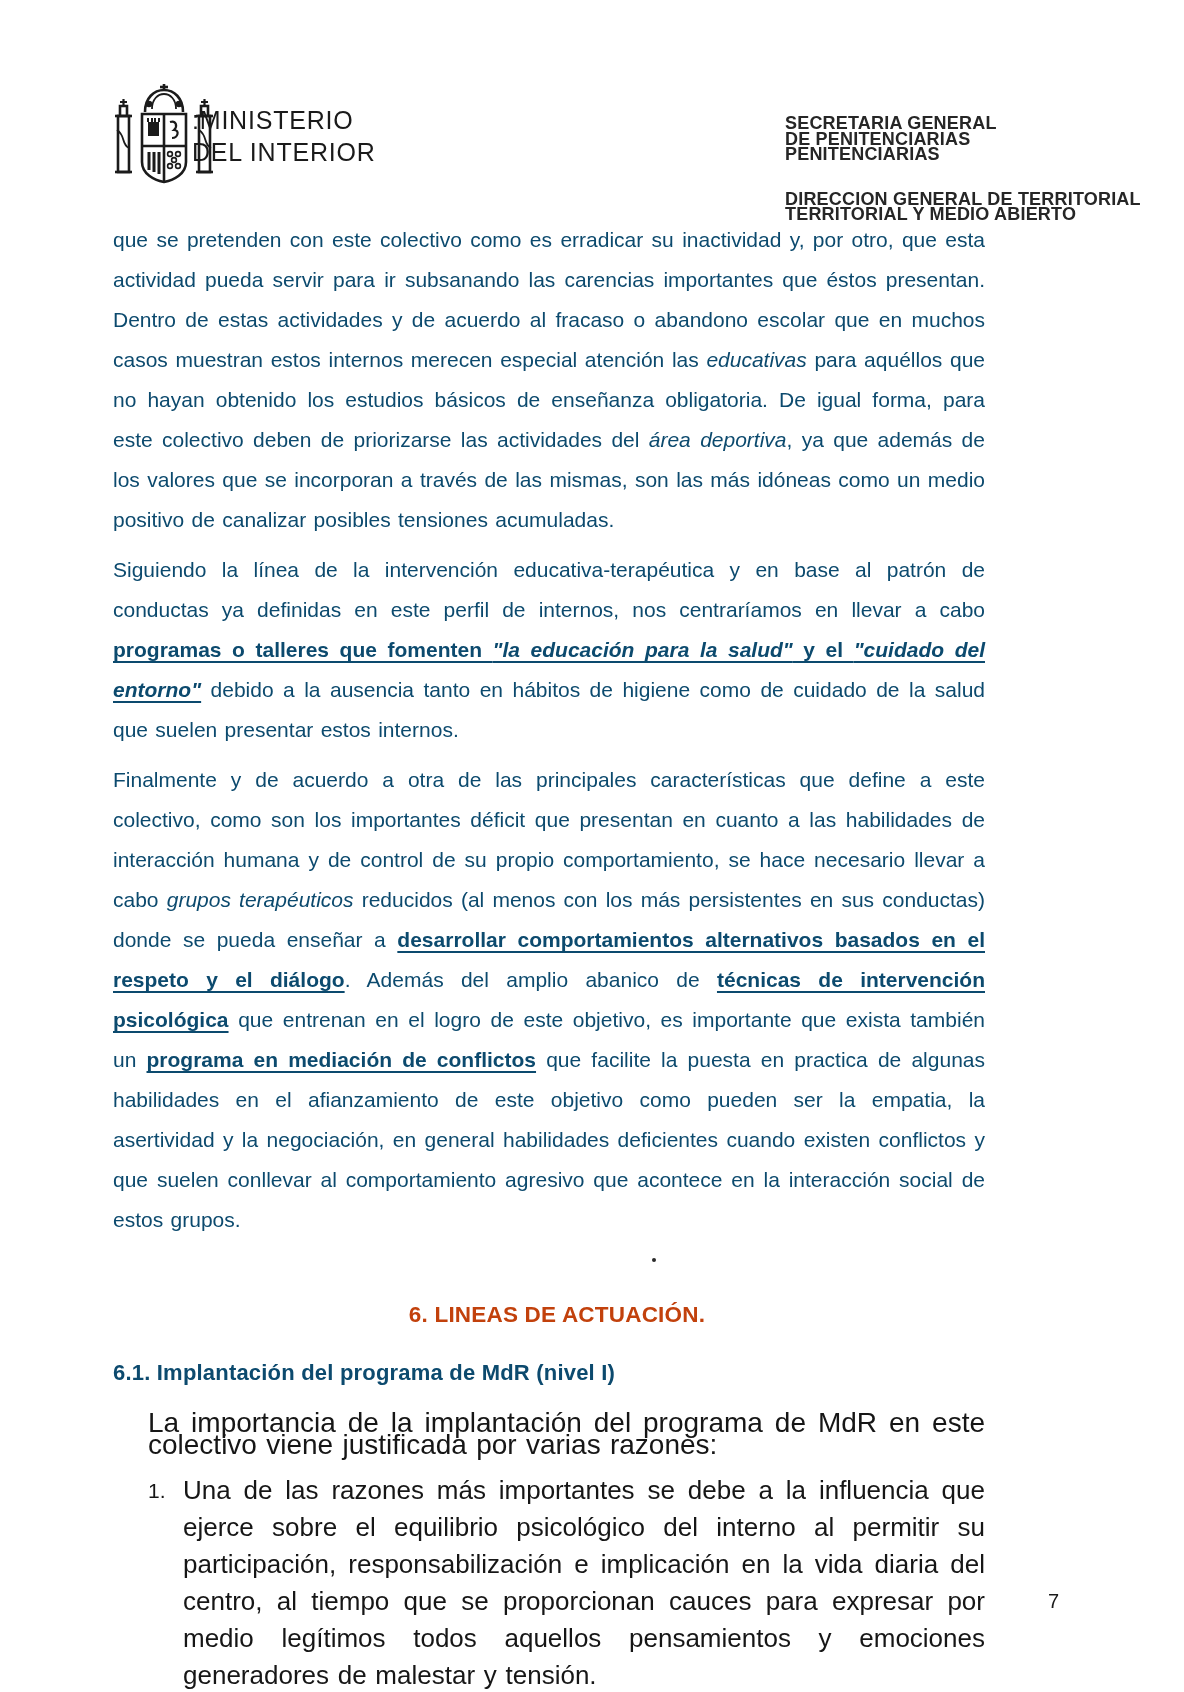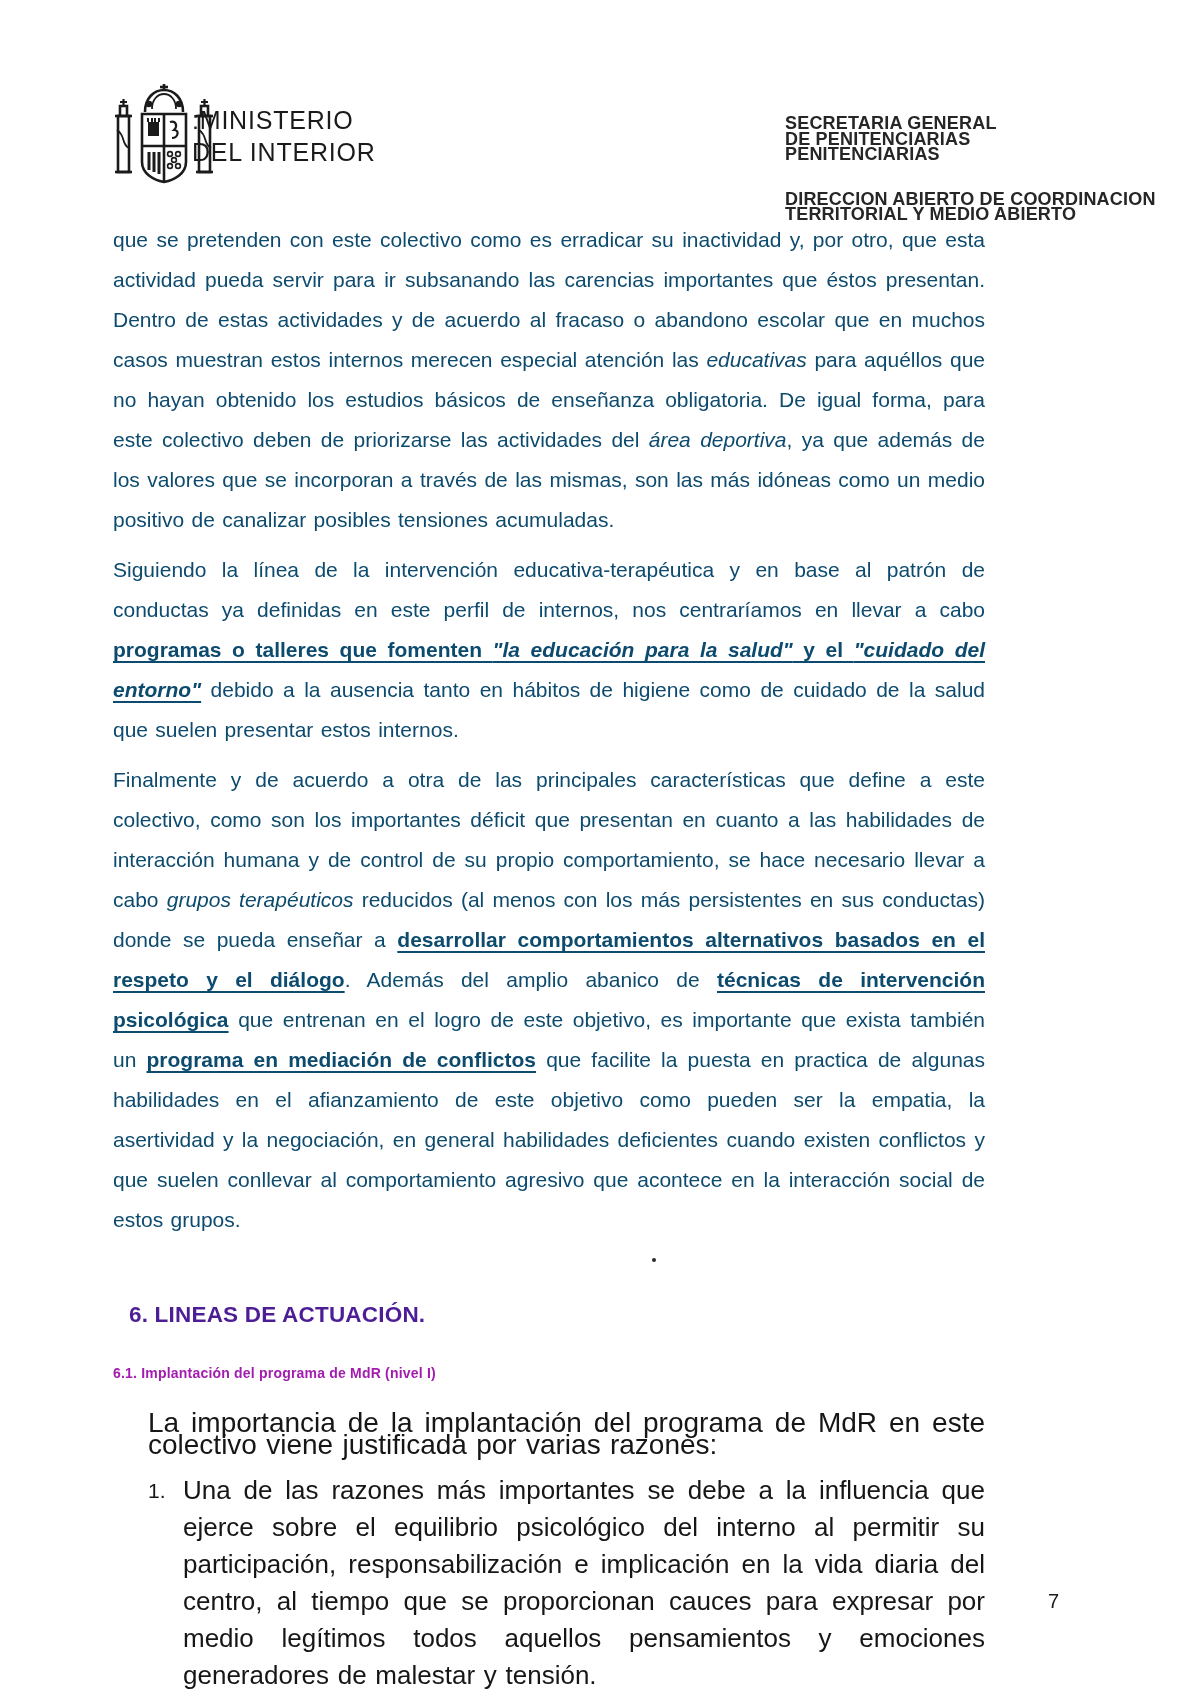--- a/index.html
+++ b/index.html
@@ -38,26 +38,26 @@
     font-size: 21px; line-height: 40px;
     text-align: justify; word-spacing: 1.5px;
     color: #0c4a6e;
   }
   .it { font-style: italic; }
   .ul { text-decoration: underline; text-decoration-thickness: 2px; text-underline-offset: 4px; font-weight: bold; }
 
   h2.section {
     margin: 60px 0 0 16px;
     font-size: 22.5px; font-weight: 700; line-height: 30px;
-    color: #4c1d95; letter-spacing: 0.2px;
+    color: #c2410c; letter-spacing: 0.2px; text-align: center;
   }
   h3.subsection {
     margin: 28px 0 0 0;
-    font-size: 14px; font-weight: 700; line-height: 30px;
-    color: #a21caf; letter-spacing: 0.2px;
+    font-size: 22px; font-weight: 700; line-height: 30px;
+    color: #0c4a6e; letter-spacing: 0.2px;
   }
   .intro {
     margin: 24px 0 14px 35px;
     font-size: 28px; line-height: 22px;
     text-align: justify; word-spacing: 1.5px; width: 837px;
   }
   .olist { margin-top: 16px; }
   .list-item { display: flex; margin-left: 35px; width: 837px; }
   .list-item .marker {
     flex: 0 0 35px; font-size: 21px; line-height: 37px;
@@ -128,21 +128,21 @@
       <div><span>:</span><span>MINISTERIO</span></div>
       <div>DEL INTERIOR</div>
     </div>
     <div class="right-block">
       <div class="grp1">
         <div>SECRETARIA GENERAL</div>
         <div>DE PENITENCIARIAS</div>
         <div>PENITENCIARIAS</div>
       </div>
       <div class="grp2">
-        <div>DIRECCION ABIERTO DE COORDINACION</div>
+        <div>DIRECCION GENERAL DE TERRITORIAL</div>
         <div>TERRITORIAL Y MEDIO ABIERTO</div>
       </div>
     </div>
   </header>
 
   <main>
     <p class="body-par"><span>que se pretenden con este colectivo como es erradicar su inactividad y, por otro, que esta actividad pueda servir para ir subsanando las carencias importantes que éstos presentan. Dentro de estas actividades y de acuerdo al fracaso o abandono escolar que en muchos casos muestran estos internos merecen especial atención las </span><span class="it">educativas</span><span> para aquéllos que no hayan obtenido los estudios básicos de enseñanza obligatoria. De igual forma, para este colectivo deben de priorizarse las actividades del </span><span class="it">área deportiva</span><span>, ya que además de los valores que se incorporan a través de las mismas, son las más idóneas como un medio positivo de canalizar posibles tensiones acumuladas.</span></p>
     <p class="body-par"><span>Siguiendo la línea de la intervención educativa-terapéutica y en base al patrón de conductas ya definidas en este perfil de internos, nos centraríamos en llevar a cabo </span><span class="ul">programas o talleres que fomenten </span><span class="it ul">"la educación para la salud"</span><span class="ul"> y el </span><span class="it ul">"cuidado del entorno"</span><span> debido a la ausencia tanto en hábitos de higiene como de cuidado de la salud que suelen presentar estos internos.</span></p>
     <p class="body-par"><span>Finalmente y de acuerdo a otra de las principales características que define a este colectivo, como son los importantes déficit que presentan en cuanto a las habilidades de interacción humana y de control de su propio comportamiento, se hace necesario llevar a cabo </span><span class="it">grupos terapéuticos</span><span> reducidos (al menos con los más persistentes en sus conductas) donde se pueda enseñar a </span><span class="ul">desarrollar comportamientos alternativos basados en el respeto y el diálogo</span><span>. Además del amplio abanico de </span><span class="ul">técnicas de intervención psicológica</span><span> que entrenan en el logro de este objetivo, es importante que exista también un </span><span class="ul">programa en mediación de conflictos</span><span> que facilite la puesta en practica de algunas habilidades en el afianzamiento de este objetivo como pueden ser la empatia, la asertividad y la negociación, en general habilidades deficientes cuando existen conflictos y que suelen conllevar al comportamiento agresivo que acontece en la interacción social de estos grupos.</span></p>
 

